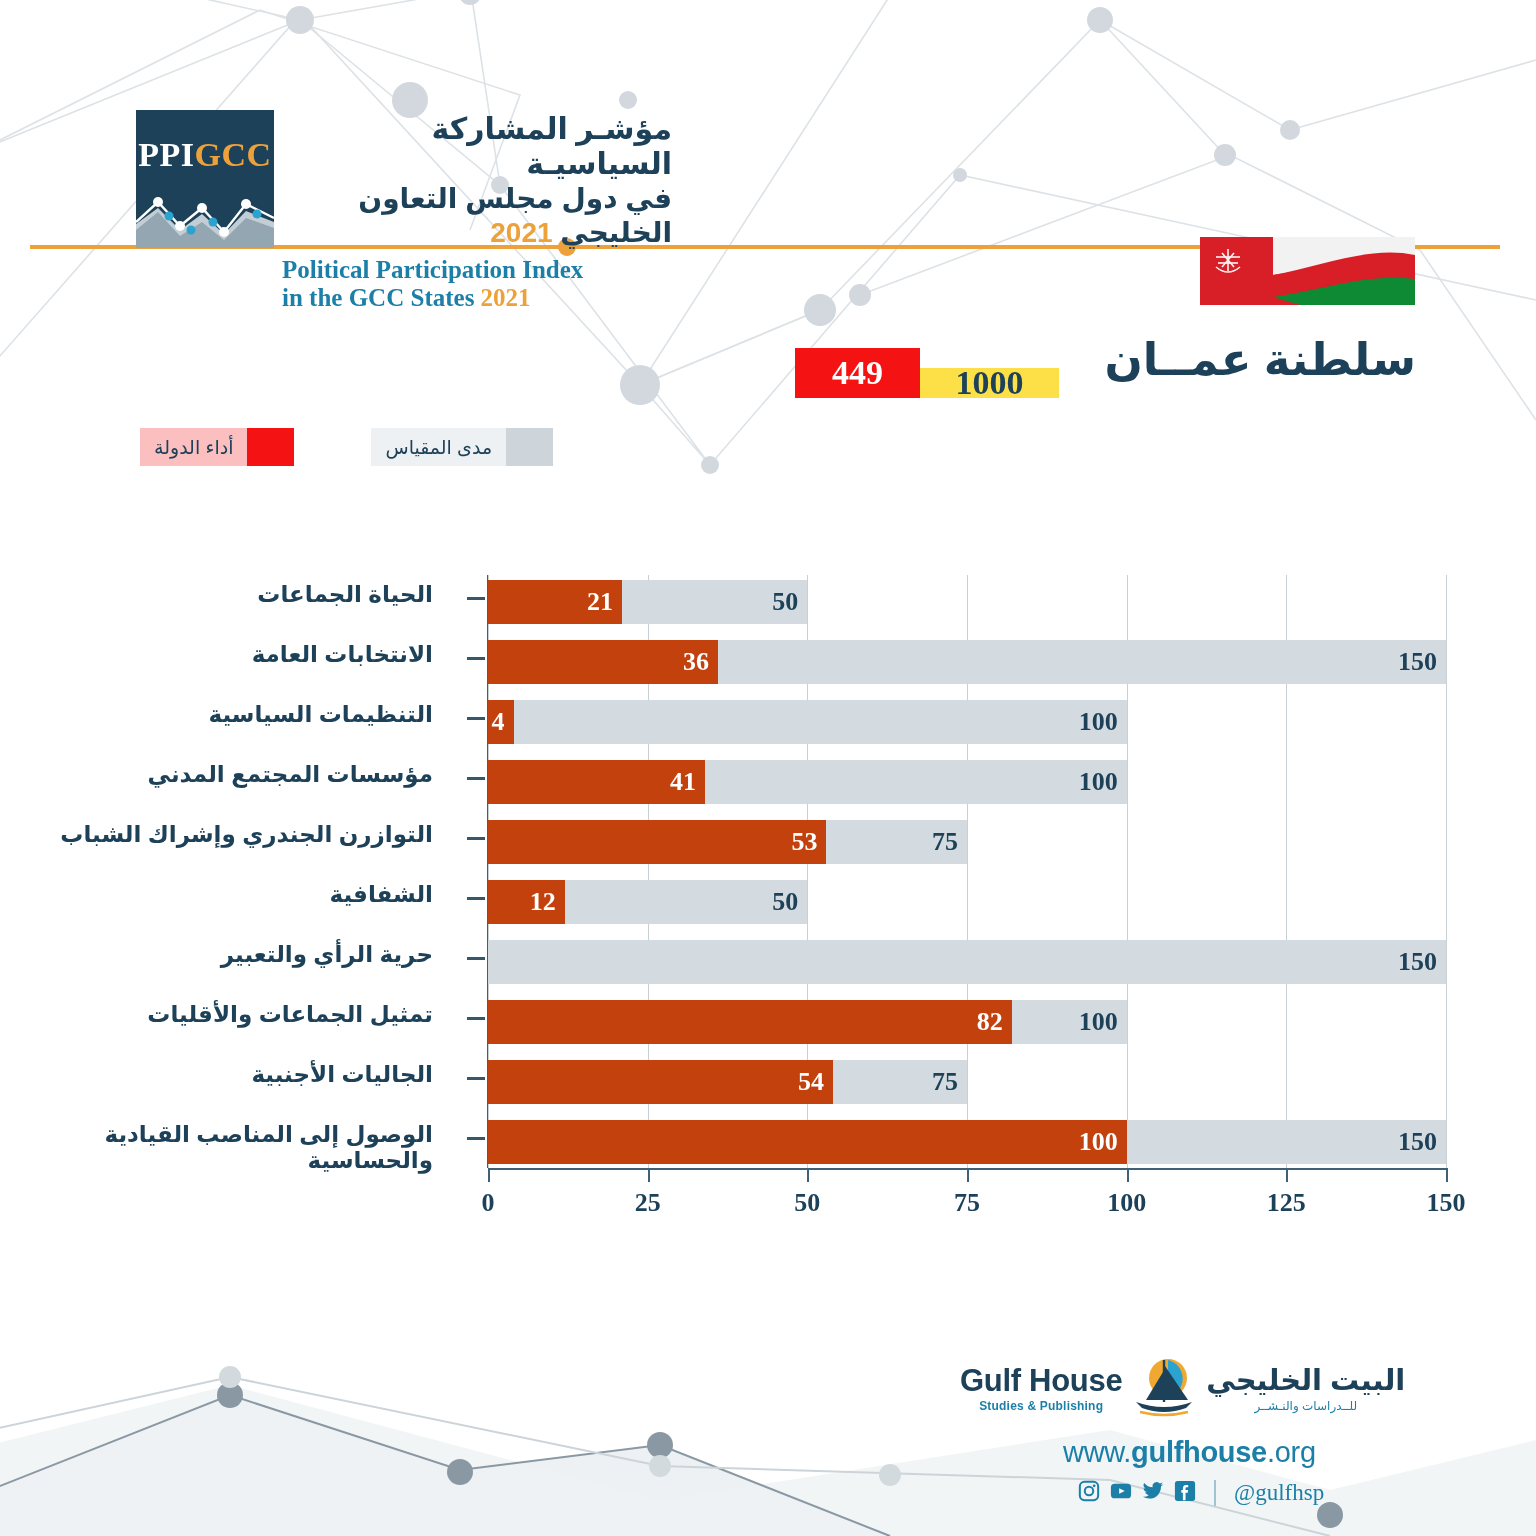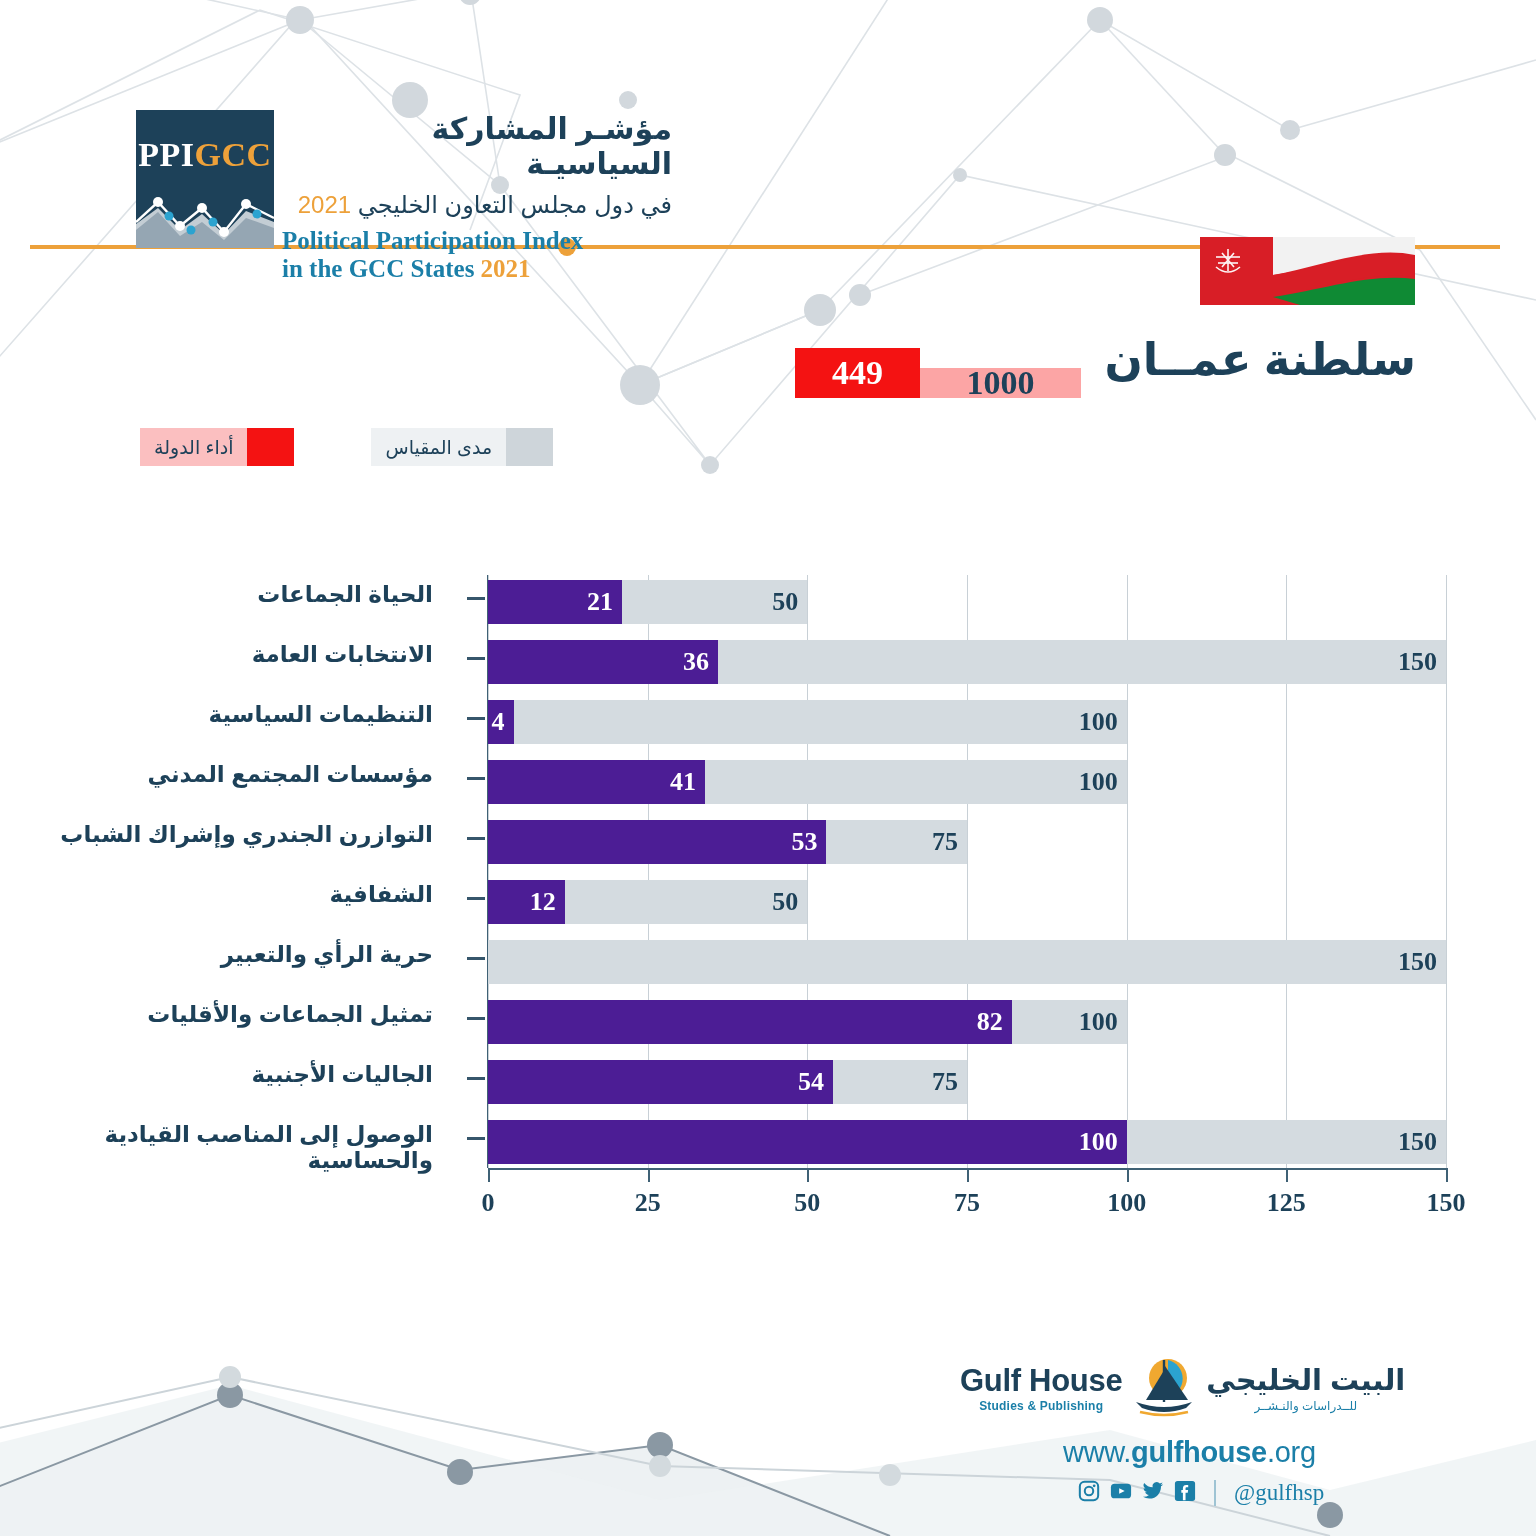--- a/index.html
+++ b/index.html
@@ -39,21 +39,21 @@
 
   .title-block {
     position:absolute; left:282px; top:112px; width:390px; text-align:right;
     direction:rtl;
   }
   .title-ar1 {
     font-size:30px; font-weight:700; color:#1d4159; line-height:1.15;
     letter-spacing:-.5px;
   }
   .title-ar2 {
-    font-size:24px; font-weight:400; color:#1d4159; line-height:1.2; margin-top:10px;
+    font-size:28px; font-weight:700; color:#1d4159; line-height:1.2; margin-top:1px;
   }
   .title-ar2 .yr { color:#eda13a; }
   .title-en {
     direction:ltr; text-align:left; margin-top:7px;
     font-family:"Liberation Serif","DejaVu Serif",serif;
     font-size:25px; font-weight:700; color:#1b7fa8; line-height:1.12;
   }
   .title-en .yr { color:#eda13a; }
 
   
@@ -68,23 +68,23 @@
   }
   .score-wrap {
     position:absolute; left:795px; top:348px; display:flex; height:50px;
   }
   .score-red {
     background:#f41212; color:#ffffff; font-size:34px; font-weight:700;
     display:flex; align-items:center; justify-content:center;
     width:125px; font-family:"Liberation Serif","DejaVu Serif",serif;
   }
   .score-gray {
-    background:#fca5a5; color:#1d4159; font-size:34px; font-weight:700;
+    background:#fde047; color:#1d4159; font-size:34px; font-weight:700;
     display:flex; align-items:center; justify-content:center;
-    width:161px; font-family:"Liberation Serif","DejaVu Serif",serif;margin-top:20px;
+    width:139px; font-family:"Liberation Serif","DejaVu Serif",serif;margin-top:20px;
   }
 
   
   .legend { position:absolute; left:140px; top:428px; display:flex; align-items:center; }
   .legend-item { display:flex; align-items:center; height:38px; }
   .legend-item .lbl {
     direction:rtl; font-size:19px; color:#1d4159; padding:0 14px;
     height:38px; display:flex; align-items:center;
   }
   .legend-item .sw { width:47px; height:38px; }
@@ -115,21 +115,21 @@
     position:absolute; top:0; bottom:0; width:1px; background:#c8d0d6;
   }
   .axis-line {
     position:absolute; left:-1px; top:0; bottom:0; width:2px; background:#3f6175;
   }
   .bar-row { position:absolute; left:0; height:44px; }
   .bar-range {
     position:absolute; left:0; top:0; height:44px; background:#d4dbe0;
   }
   .bar-value {
-    position:absolute; left:0; top:0; height:44px; background:#4c1d95;
+    position:absolute; left:0; top:0; height:44px; background:#c2410c;
   }
   .val-num {
     position:absolute; right:9px; top:50%; transform:translateY(-50%);
     color:#ffffff; font-size:26px; font-weight:700;
     font-family:"Liberation Serif","DejaVu Serif",serif;
   }
   .max-num {
     position:absolute; right:9px; top:50%; transform:translateY(-50%);
     color:#1d4159; font-size:26px; font-weight:700;
     font-family:"Liberation Serif","DejaVu Serif",serif;

